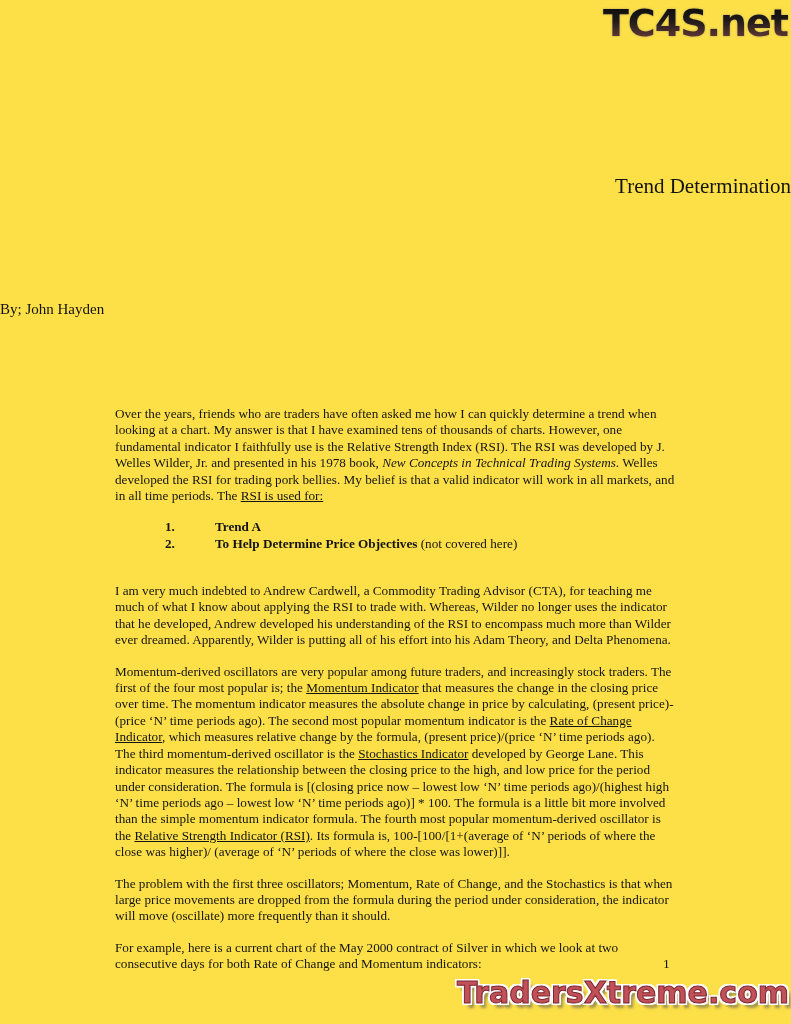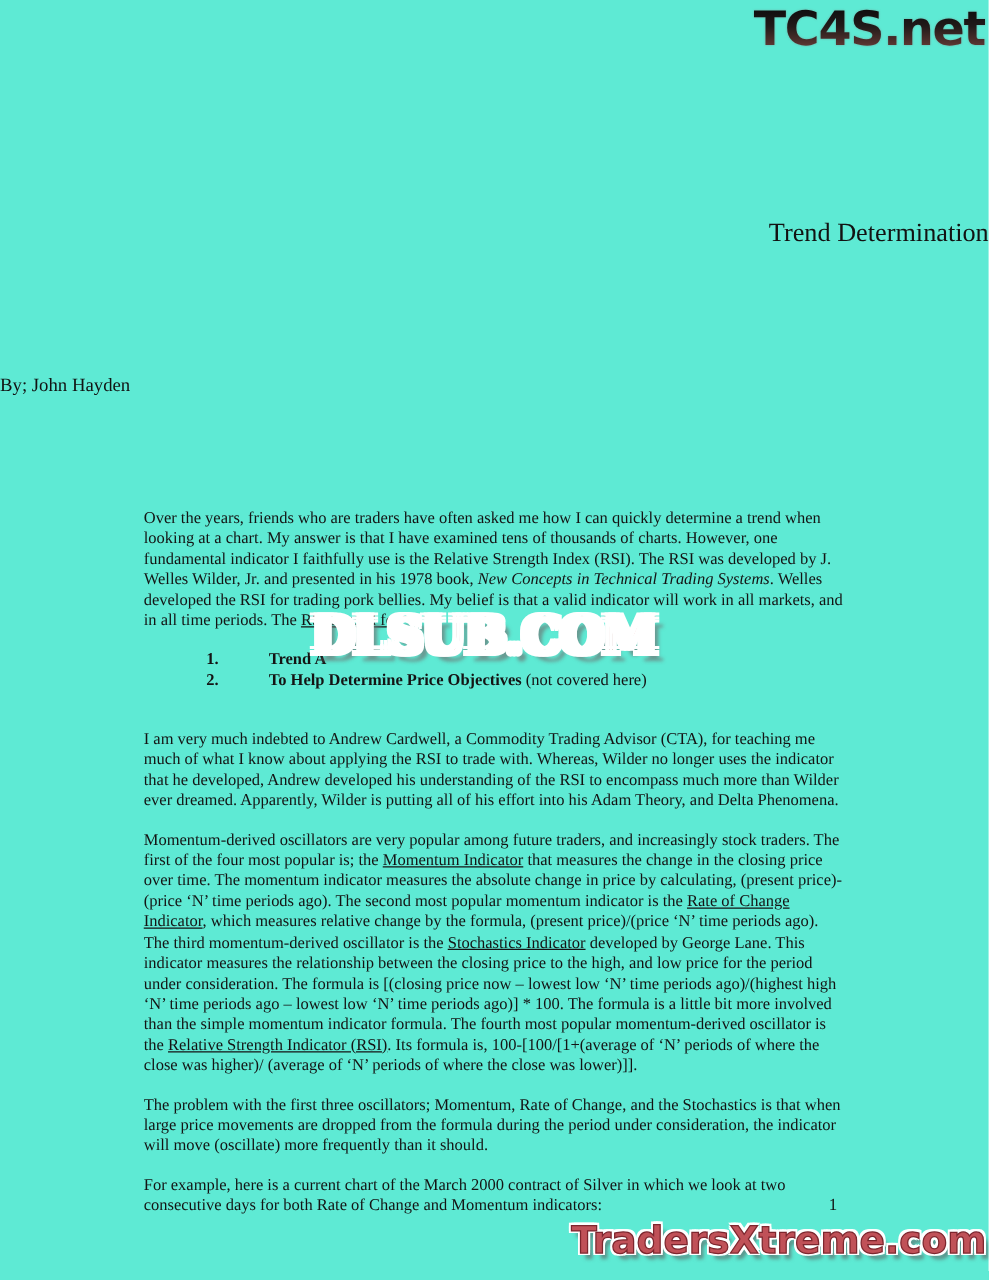--- a/index.html
+++ b/index.html
@@ -1,20 +1,20 @@
 <!DOCTYPE html>
 <html style="--footer-logo-red: #c05158;"><head>
 <meta charset="utf-8">
 <style>
   html, body { margin: 0; padding: 0; background: #ffffff; }
   .page {
     position: relative;
     width: 791px;
     height: 1024px;
-    background: #5eead4;
+    background: #fde047;
     overflow: hidden;
     font-family: "Liberation Serif", "DejaVu Serif", serif;
     color: #141414;
   }
 
   
   .header-logo {
     position: absolute;
     top: 0px;
     right: 3px;
@@ -145,23 +145,22 @@
         <span class="num">2.</span><span class="item-bold">To Help Determine Price Objectives</span><span> (not covered here)</span>
       </div>
     </div>
 
     <p><span>I am very much indebted to Andrew Cardwell, a Commodity Trading Advisor (CTA), for teaching me much of what I know about applying the RSI to trade with. Whereas, Wilder no longer uses the indicator that he developed, Andrew developed his understanding of the RSI to encompass much more than Wilder ever dreamed. Apparently, Wilder is putting all of his effort into his Adam Theory, and Delta Phenomena.</span></p>
 
     <p><span>Momentum-derived oscillators are very popular among future traders, and increasingly stock traders. The first of the four most popular is; the </span><span class="s-underline">Momentum Indicator</span><span> that measures the change in the closing price over time. The momentum indicator measures the absolute change in price by calculating,  (present price)-(price ‘N’ time periods ago). The second most popular momentum indicator is the </span><span class="s-underline">Rate of Change Indicator</span><span>, which measures relative change by the formula, (present price)/(price ‘N’ time periods ago). The third momentum-derived oscillator is the </span><span class="s-underline">Stochastics Indicator</span><span> developed by George Lane. This indicator measures the relationship between the closing price to the high, and low price for the period under consideration. The formula is [(closing price now – lowest low ‘N’ time periods ago)/(highest high ‘N’ time periods ago – lowest low ‘N’ time periods ago)] * 100. The formula is a little bit more involved than the simple momentum indicator formula. The fourth most popular momentum-derived oscillator is the </span><span class="s-underline">Relative Strength Indicator (RSI)</span><span>. Its formula is, 100-[100/[1+(average of ‘N’ periods of where the close was higher)/ (average of ‘N’ periods of where the close was lower)]].</span></p>
 
     <p><span>The problem with the first three oscillators; Momentum, Rate of Change, and the Stochastics is that when large price movements are dropped from the formula during the period under consideration, the indicator will move (oscillate) more frequently than it should.</span></p>
 
-    <p><span>For example, here is a current chart of the March 2000 contract of Silver in which we look at two consecutive days for both Rate of Change and Momentum indicators:</span></p>
+    <p><span>For example, here is a current chart of the May 2000 contract of Silver in which we look at two consecutive days for both Rate of Change and Momentum indicators:</span></p>
 
   </div>
 
-  <div class="watermark">DLSUB.COM</div>
 
   <div class="page-number">1</div>
 
   <div class="footer-logo">TradersXtreme.com</div>
 
 </div>
 
 </body></html>

